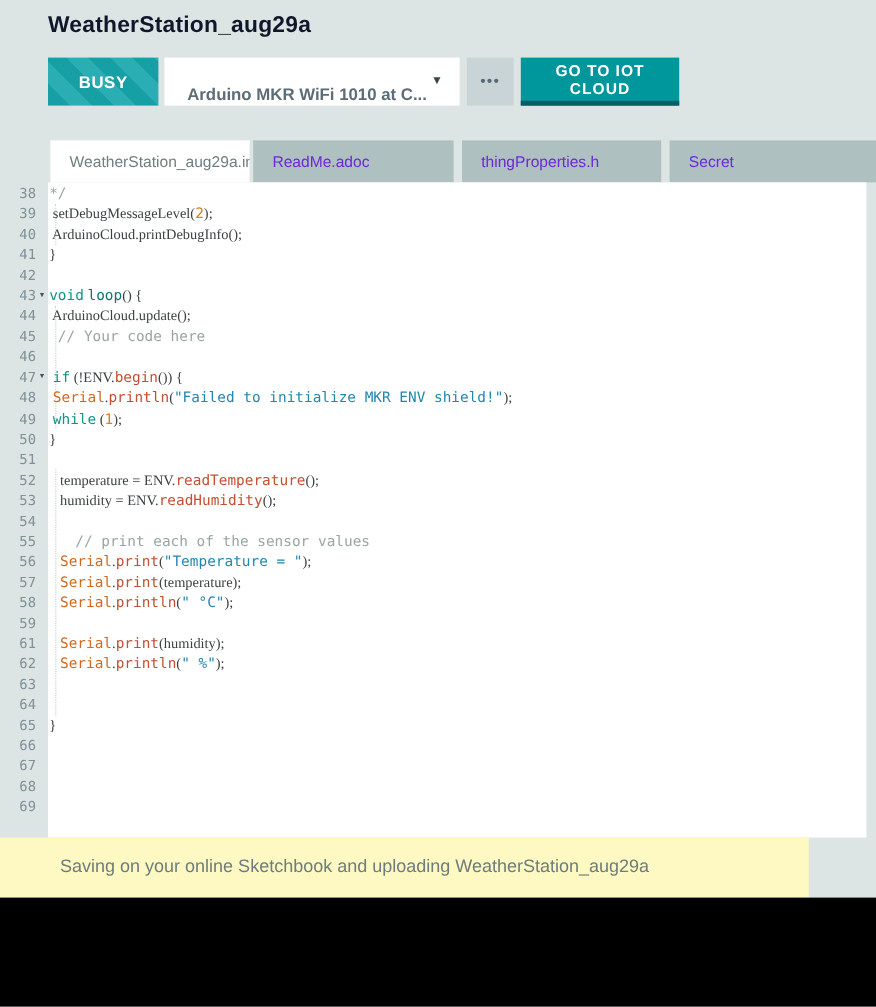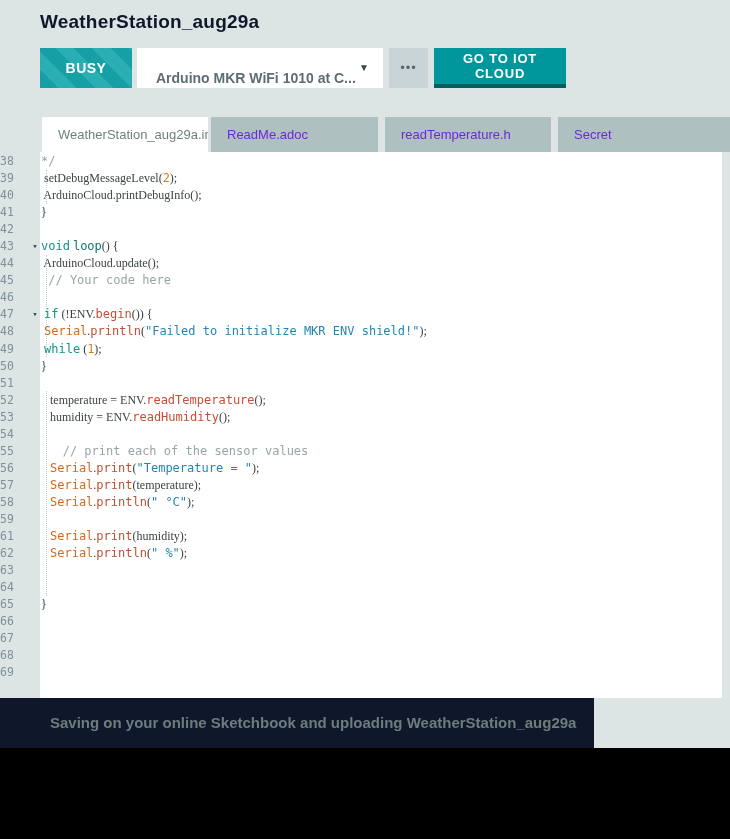--- a/index.html
+++ b/index.html
@@ -26,35 +26,35 @@
   .tabs{position:absolute;left:0;top:117px;width:730px;height:35px;}
   .tab{position:absolute;top:0;height:35px;background:#aec0c0;cursor:pointer;overflow:hidden;white-space:nowrap;}
   .tab .tab-label{display:block;padding-left:16px;line-height:35px;font-size:13px;color:#6d28d9;white-space:nowrap;}
   .tab.active{background:#ffffff;}
   .tab.active .tab-label{color:#6f7f7f;}
 
   
   .editor-bg{position:absolute;left:40px;top:152px;width:682px;height:546px;background:#fff;}
   .rows{position:absolute;left:0;top:152px;width:722px;height:546px;padding-top:1px;box-sizing:border-box;}
   .row{display:flex;height:17.06px;font-family:"DejaVu Sans Mono",monospace;font-size:12px;line-height:17px;}
-  .ln{width:30px;flex:none;text-align:left;color:#7e9098;font-size:11.5px;}
+  .ln{width:30px;flex:none;text-align:right;color:#7e9098;font-size:11.5px;}
   .fold{width:10px;flex:none;text-align:center;font-size:9px;line-height:16px;color:#44535a;}
   .code{flex:1;white-space:pre;padding-left:1px;color:#3c4244;}
   .tk-d{color:#3c4244;font-family:Liberation Serif, serif;}
   .tk-k{color:#0e9488;text-align:right;}
   .tk-o{color:#0f766e;}
   .tk-f{color:#c44f33;}
   .tk-s{color:#d2691e;}
   .tk-str{color:#2287b0;}
   .tk-n{color:#d4831f;}
   .tk-c{color:#98a5a5;}
   .guide{position:absolute;left:46px;width:0;border-left:1px dotted #c5d2d2;}
 
   
-  .statusbar{position:absolute;left:0;top:698px;width:594px;height:50px;background:#0f172a;font-weight:bold;}
+  .statusbar{position:absolute;left:0;top:698px;width:674px;height:50px;background:#fef9c3;}
   .statusbar .msg{position:absolute;left:50px;top:0;line-height:50px;font-size:15px;color:#6d7d7d;}
   .footer-black{position:absolute;left:0;top:748px;width:730px;height:91px;background:#000;}
 </style>
 </head>
 <body>
 
 <div class="app">
 
   <div class="page-title">WeatherStation_aug29a</div>
 
@@ -70,21 +70,21 @@
   <button class="btn-cloud">GO TO IOT CLOUD</button>
 
   <div class="tabs">
       <div class="tab active" style="left: 42px; width: 166px;">
         <span class="tab-label">WeatherStation_aug29a.ino</span>
       </div>
       <div class="tab" style="left: 211px; width: 167px;">
         <span class="tab-label">ReadMe.adoc</span>
       </div>
       <div class="tab" style="left: 385px; width: 166px;">
-        <span class="tab-label">readTemperature.h</span>
+        <span class="tab-label">thingProperties.h</span>
       </div>
       <div class="tab" style="left: 558px; width: 180px;">
         <span class="tab-label">Secret</span>
       </div>
     </div>
 
   <div class="editor-bg"></div>
 
   <div class="guide" style="top:170px;height:34px;"></div>
   <div class="guide" style="top:255px;height:102px;"></div>

